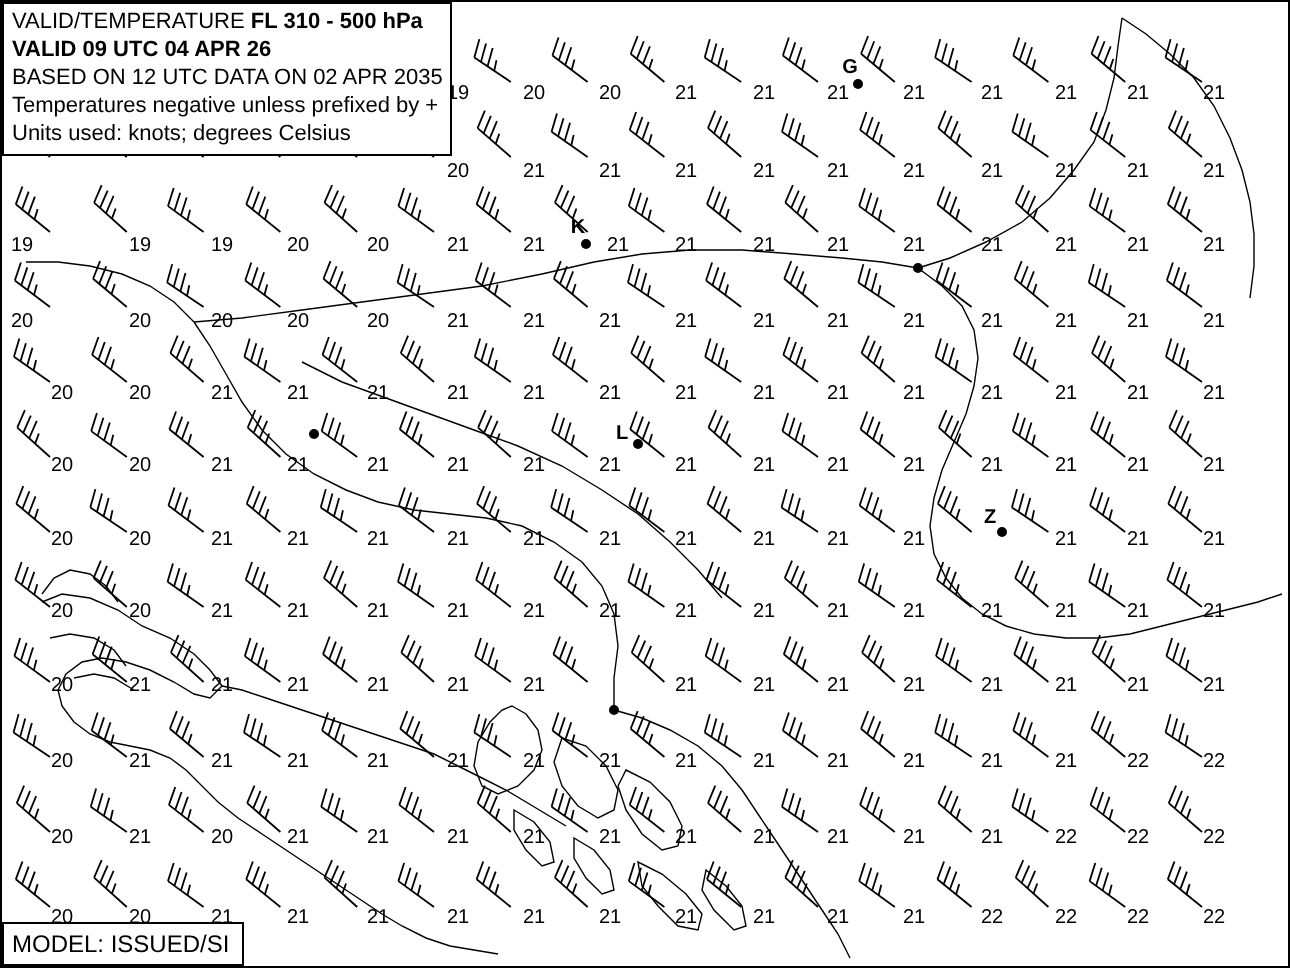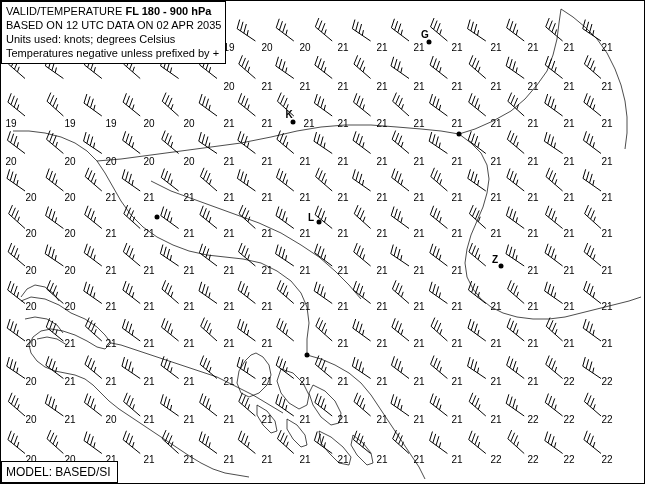--- a/index.html
+++ b/index.html
@@ -533,24 +533,25 @@
       <div class="citydot" style="left: 318px; top: 221px;"></div>
       <div class="citylabel" style="left: 310px; top: 216px;">L</div>
       <div class="citydot" style="left: 500px; top: 265px;"></div>
       <div class="citylabel" style="left: 494px; top: 258px;">Z</div>
       <div class="citydot" style="left: 306px; top: 354px;"></div>
     </div>
 
   <div class="legend">
     <div>
       <span>VALID/TEMPERATURE</span>
-      <b>FL 180 - 900 hPa</b>
+      <b>FL 310 - 500 hPa</b>
     </div>
+    <div><b>VALID 09 UTC 04 APR 26</b></div>
     <div>BASED ON 12 UTC DATA ON 02 APR 2035</div>
+    <div>Temperatures negative unless prefixed by +</div>
     <div>Units used: knots; degrees Celsius</div>
-    <div>Temperatures negative unless prefixed by +</div>
   </div>
 
   <div class="modelbox">
-    <span>MODEL: BASED/SI</span>
+    <span>MODEL: ISSUED/SI</span>
   </div>
 
 </div>
 
 </body></html>

